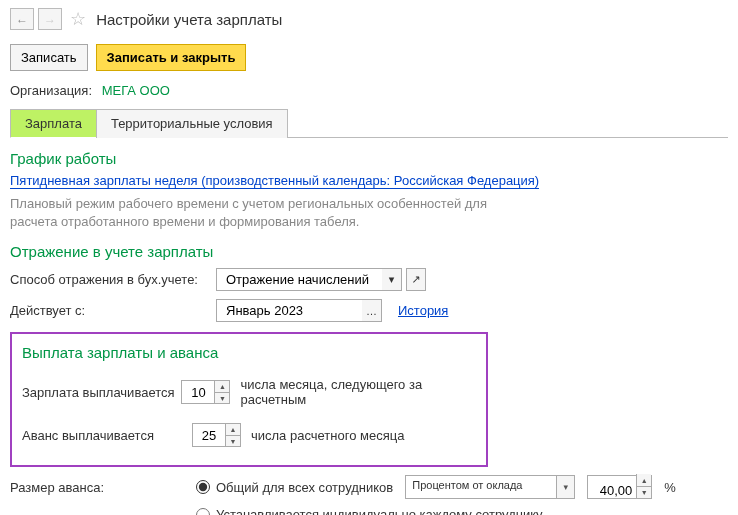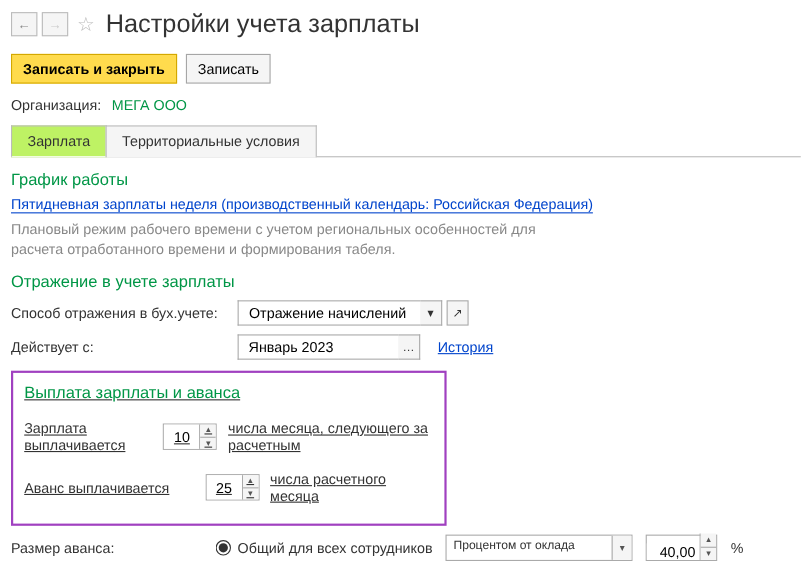--- a/index.html
+++ b/index.html
@@ -24,21 +24,21 @@
     background: #f5f5f5;
     display: inline-flex;
     align-items: center;
     justify-content: center;
     cursor: pointer;
     color: #888;
     font-size: 12px;
   }
   .nav-btn.disabled { color: #ccc; cursor: default; }
   .star-icon { color: #bbb; font-size: 18px; margin: 0 6px 0 4px; cursor: pointer; }
-  .page-title { font-size: 23px; color: #333; }
+  .page-title { font-size: 15px; color: #333; }
   .actions-row { display: flex; gap: 8px; margin-bottom: 12px; }
   .btn {
     padding: 5px 10px;
     border: 1px solid #a6a6a6;
     background: #f5f5f5;
     cursor: pointer;
     font-size: 13px;
   }
   .btn.primary {
     background: #ffdb4d;
@@ -125,22 +125,21 @@
   .history-link {
     color: #0044cc;
     text-decoration: underline;
     cursor: pointer;
     margin-left: 10px;
   }
   .highlight-box {
     border: 2px solid #a040c0;
     padding: 10px 10px 14px 10px;
     margin-top: 10px;
-    width: 396px;
-    text-decoration: underline;
+    width: 478px;
   }
   .spinner-wrap {
     display: flex;
     align-items: stretch;
     border: 1px solid #aaa;
     height: 24px;
   }
   .spinner-input {
     width: 32px;
     border: none;
@@ -223,22 +222,22 @@
 
 
 <div class="top-bar">
   <div class="nav-btn">←</div>
   <div class="nav-btn disabled">→</div>
   <span class="star-icon">☆</span>
   <span class="page-title">Настройки учета зарплаты</span>
 </div>
 
 <div class="actions-row">
+  <button class="btn">Записать</button>
   <button class="btn primary">Записать и закрыть</button>
-  <button class="btn">Записать</button>
 </div>
 
 <div class="org-row">
   <span class="org-label">Организация:</span>
   <span class="org-value">МЕГА ООО</span>
 </div>
 
 <div class="tabs">
   <div class="tab active">Зарплата</div>
   <div class="tab">Территориальные условия</div>

